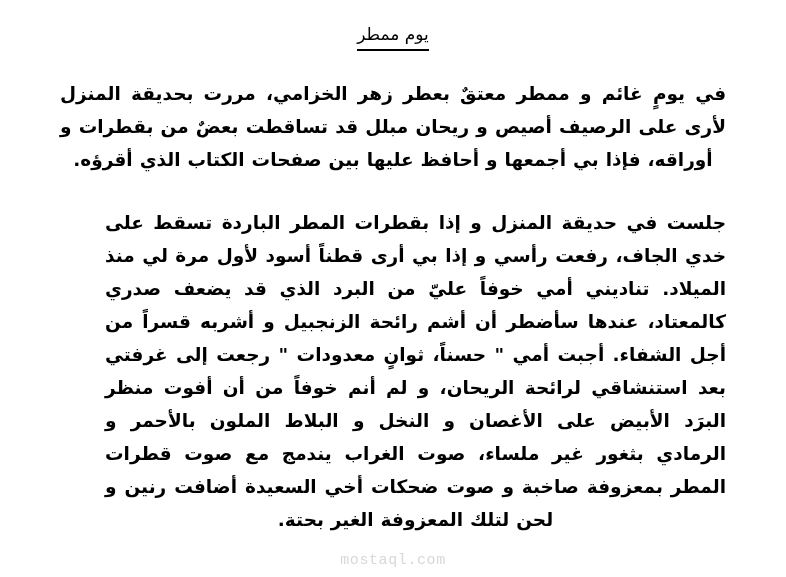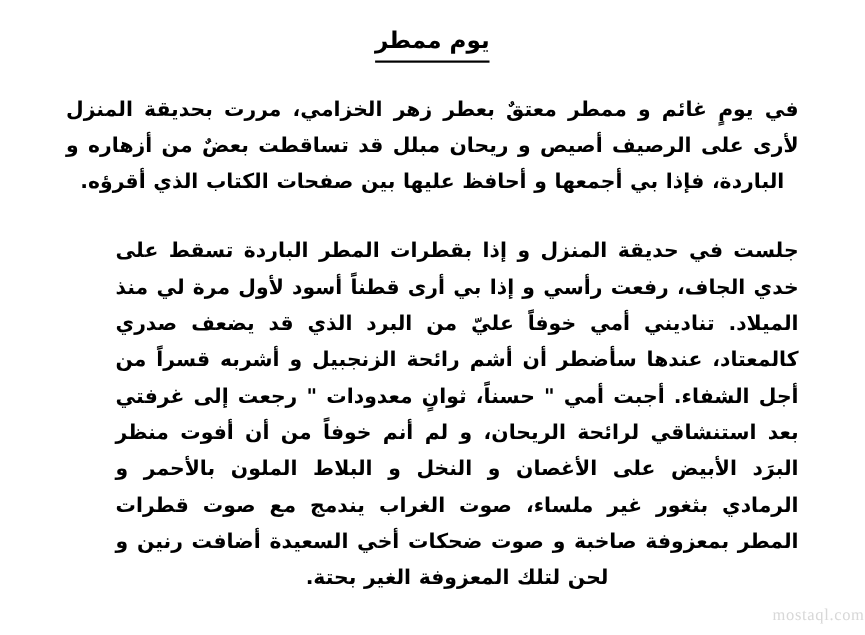--- a/index.html
+++ b/index.html
@@ -18,22 +18,22 @@
   .page {
     position: relative;
     width: 786px;
     height: 577px;
     box-sizing: border-box;
     padding: 22px 60px 0 60px;
     direction: rtl;
   }
   .doc-title {
     text-align: center;
-    font-size: 21px;
-    font-weight: bold;
+    font-size: 17px;
+    font-weight: normal;
     line-height: 1.5;
     margin: 0 0 26px 0;
     padding: 0;
     letter-spacing: 0;
   }
   .doc-title .title-text {
     border-bottom: 2px solid #000;
     padding-bottom: 1px;
     display: inline-block;
   }
@@ -53,38 +53,38 @@
   }
   .para.second {
     text-align-last: center;
     margin-left: 45px;
   }
   .watermark {
     position: absolute;
     left: 0;
     right: 0;
     bottom: 8px;
-    text-align: right;
+    text-align: center;
     color: #d8d8d8;
     font-size: 15px;
     font-weight: normal;
     letter-spacing: 0.6px;
     direction: ltr;
-    font-family: Liberation Serif, serif;
+    font-family: Liberation Mono, monospace;
     user-select: none;
   }
 </style>
 </head>
 <body>
 
 <div class="page">
 
   <h1 class="doc-title">
     <span class="title-text">يوم ممطر</span>
   </h1>
 
-  <p class="para first">في يومٍ غائم و ممطر معتقٌ بعطر زهر الخزامي، مررت بحديقة المنزل لأرى على الرصيف أصيص و ريحان مبلل قد تساقطت بعضٌ من أزهاره و الباردة، فإذا بي أجمعها و أحافظ عليها بين صفحات الكتاب الذي أقرؤه.</p>
+  <p class="para first">في يومٍ غائم و ممطر معتقٌ بعطر زهر الخزامي، مررت بحديقة المنزل لأرى على الرصيف أصيص و ريحان مبلل قد تساقطت بعضٌ من بقطرات و أوراقه، فإذا بي أجمعها و أحافظ عليها بين صفحات الكتاب الذي أقرؤه.</p>
 
   <p class="para second">جلست في حديقة المنزل و إذا بقطرات المطر الباردة تسقط على خدي الجاف، رفعت رأسي و إذا بي أرى قطناً أسود لأول مرة لي منذ الميلاد. تناديني أمي خوفاً عليّ من البرد الذي قد يضعف صدري كالمعتاد، عندها سأضطر أن أشم رائحة الزنجبيل و أشربه قسراً من أجل الشفاء. أجبت أمي " حسناً، ثوانٍ معدودات " رجعت إلى غرفتي بعد استنشاقي لرائحة الريحان، و لم أنم خوفاً من أن أفوت منظر البرَد الأبيض على الأغصان و النخل و البلاط الملون بالأحمر و الرمادي بثغور غير ملساء، صوت الغراب يندمج مع صوت قطرات المطر بمعزوفة صاخبة و صوت ضحكات أخي السعيدة أضافت رنين و لحن لتلك المعزوفة الغير بحتة.</p>
 
   <div class="watermark">mostaql.com</div>
 
 </div>
 
 </body></html>

